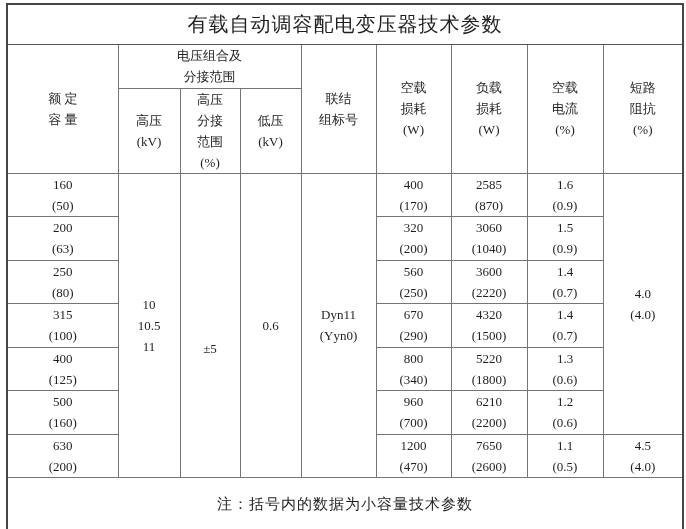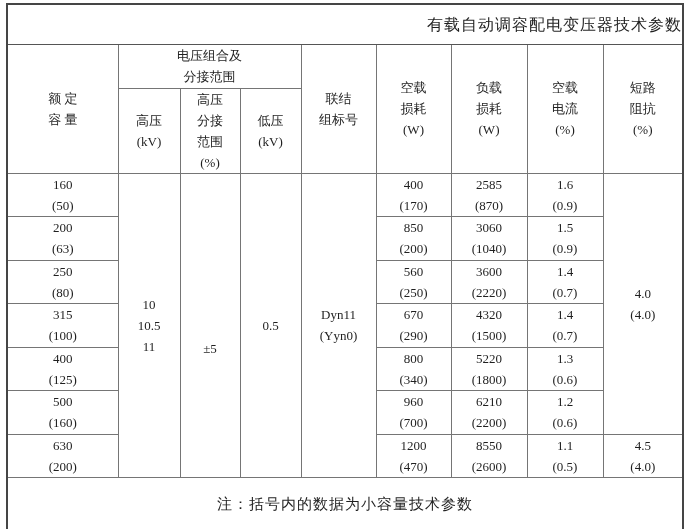--- a/index.html
+++ b/index.html
@@ -28,24 +28,23 @@
     border: 1px solid #757575;
     text-align: center;
     vertical-align: middle;
     padding: 0;
     font-size: 13px;
     line-height: 21px;
     white-space: pre-line;
     overflow: hidden;
   }
   tr.title-row td {
-    font-size: 16px;
+    font-size: 20px;
     letter-spacing: 1px;
     border-bottom: 1px solid #555555;
-    text-align: right;
   }
   tr.note-row td {
     font-size: 15px;
     letter-spacing: 1px;
   }
   td.capacity-col { line-height: 22px; }
   td.data-cell { line-height: 22px; }
   .v-offset {
     position: relative;
     top: 23px;
@@ -105,37 +104,37 @@
 (kV)</td>
   </tr>
 
   <tr class="data-row" style="height:43px">
     <td class="capacity-col">160
 (50)</td>
     <td rowspan="7">10
 10.5
 11</td>
     <td rowspan="7"><span class="v-offset">±5</span></td>
-    <td rowspan="7">0.5</td>
+    <td rowspan="7">0.6</td>
     <td rowspan="7">Dyn11
 (Yyn0)</td>
     <td class="data-cell">400
 (170)</td>
     <td class="data-cell">2585
 (870)</td>
     <td class="data-cell">1.6
 (0.9)</td>
     <td rowspan="6">4.0
 (4.0)</td>
   </tr>
 
   <tr class="data-row" style="height:44px">
     <td class="capacity-col">200
 (63)</td>
-    <td class="data-cell">850
+    <td class="data-cell">320
 (200)</td>
     <td class="data-cell">3060
 (1040)</td>
     <td class="data-cell">1.5
 (0.9)</td>
   </tr>
 
   <tr class="data-row" style="height:43px">
     <td class="capacity-col">250
 (80)</td>
@@ -178,21 +177,21 @@
 (2200)</td>
     <td class="data-cell">1.2
 (0.6)</td>
   </tr>
 
   <tr class="data-row" style="height:43px">
     <td class="capacity-col">630
 (200)</td>
     <td class="data-cell">1200
 (470)</td>
-    <td class="data-cell">8550
+    <td class="data-cell">7650
 (2600)</td>
     <td class="data-cell">1.1
 (0.5)</td>
     <td class="data-cell">4.5
 (4.0)</td>
   </tr>
 
   <tr class="note-row" style="height:55px">
     <td colspan="9">注：括号内的数据为小容量技术参数</td>
   </tr>

